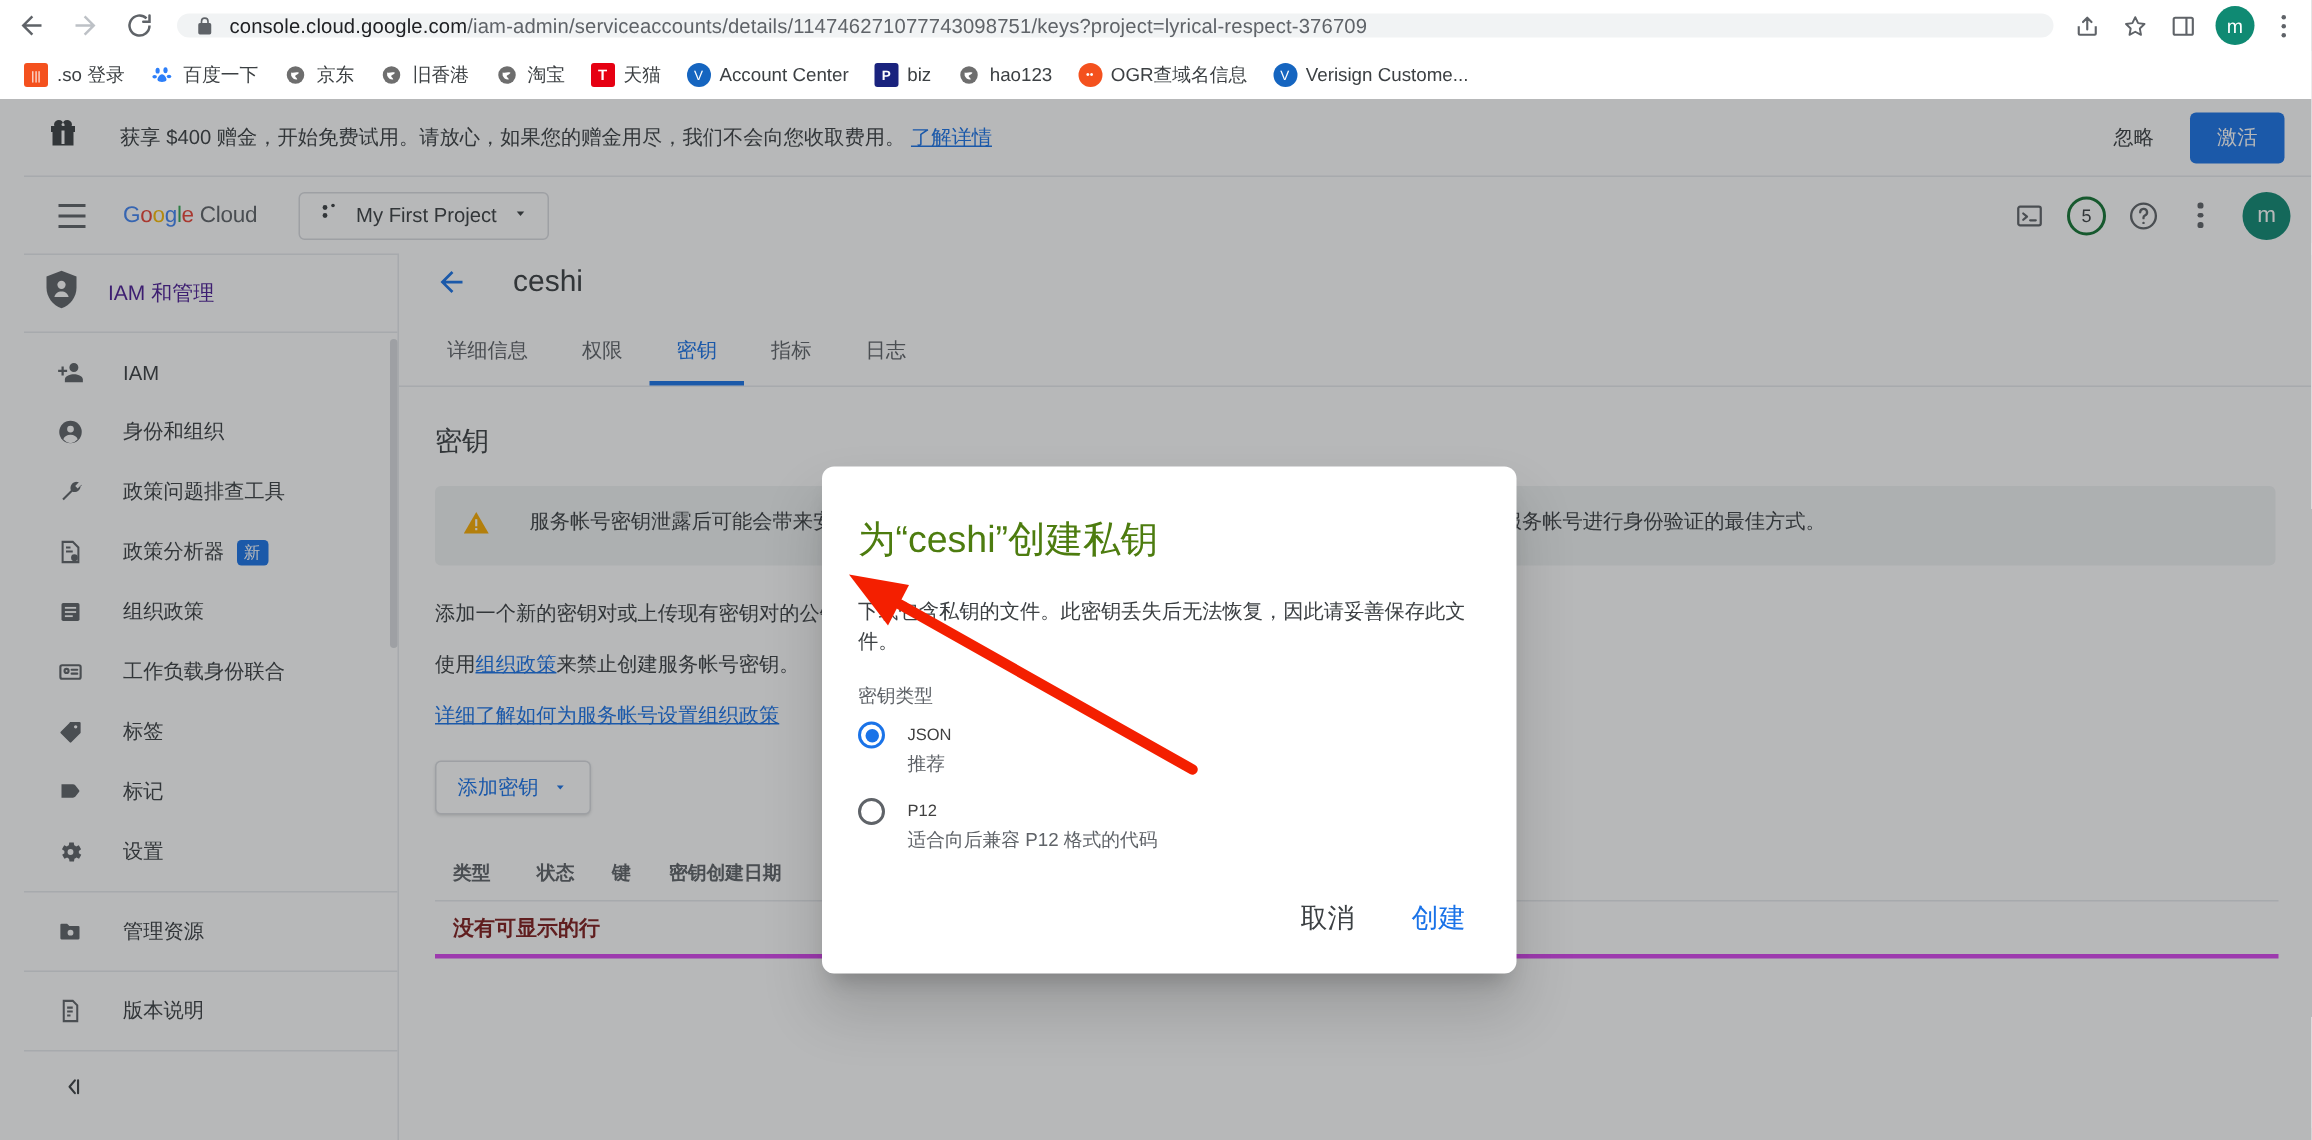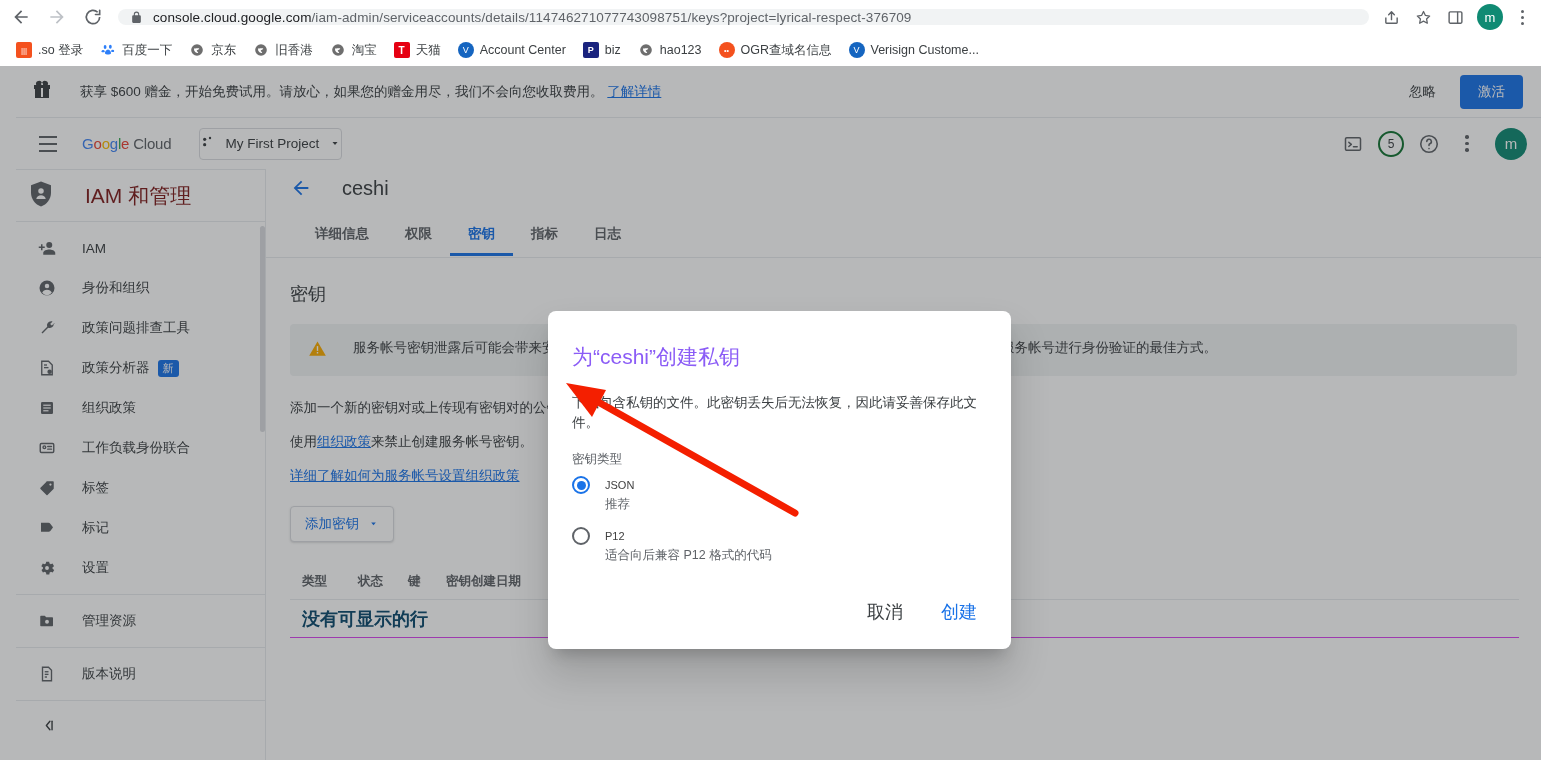--- a/index.html
+++ b/index.html
@@ -127,21 +127,21 @@
     margin-left: 14px; font-size: 15px; letter-spacing: -.2px;
     white-space: nowrap; flex: 0 0 auto;
   }
   #gc-logo .g1 { color: #4285f4; } #gc-logo .g2 { color: #ea4335; }
   #gc-logo .g3 { color: #fbbc05; } #gc-logo .g4 { color: #4285f4; }
   #gc-logo .g5 { color: #34a853; } #gc-logo .g6 { color: #ea4335; }
   #gc-logo .cloudword { color: #5f6368; }
   #project-picker {
     margin-left: 28px; height: 32px; border: 1px solid #dadce0;
     border-radius: 4px; display: flex; align-items: center;
-    padding: 0 0; cursor: pointer; flex: 0 0 auto;
+    padding: 0 12px; cursor: pointer; flex: 0 0 auto;
   }
   #project-picker .ppname { font-size: 13.5px; color: #3c4043; margin: 0 10px 0 9px; }
   #search-wrap {
     margin-left: 100px; width: 702px; height: 34px;
     border: 1px solid #dadce0; border-radius: 4px;
     display: flex; align-items: center; overflow: hidden; flex: 0 0 auto;
   }
   #search-input {
     flex: 1; border: none; outline: none; height: 100%;
     padding: 0 14px; font-size: 13.5px; color: #3c4043;
@@ -174,21 +174,21 @@
 
   
   #sidebar {
     position: absolute; top: 104px; left: 16px; width: 250px; height: 590px;
     background: #ffffff; border-right: 1px solid #e8eaed;
   }
   #sidebar-title {
     height: 52px; display: flex; align-items: center; padding-left: 10px;
     border-bottom: 1px solid #e8eaed;
   }
-  #sidebar-title .stitle { font-size: 21px; color: #7f1d1d; margin-left: 29px; }
+  #sidebar-title .stitle { font-size: 14px; color: #4c1d95; margin-left: 16px; }
   #sidebar-nav { padding-top: 6px; position: relative; height: 536px; }
   .nav-item {
     height: 40px; display: flex; align-items: center; cursor: pointer;
     padding-left: 20px; font-size: 13.5px; color: #3c4043;
   }
   .nav-item .nico {
     width: 22px; height: 22px; display: flex; align-items: center;
     justify-content: center; color: #5f6368; flex: 0 0 auto;
   }
   .nav-item .nlabel { margin-left: 24px; white-space: nowrap; }
@@ -213,22 +213,22 @@
     position: absolute; top: 96px; left: 266px; width: 1275px; height: 590px;
     background: #ffffff; overflow: hidden;
   }
   #page-head {
     height: 52px; display: flex; align-items: center; padding-left: 20px;
   }
   #back-arrow { width: 30px; height: 30px; display: flex; align-items: center;
     justify-content: center; cursor: pointer; color: #1a73e8; }
   #page-title { margin-left: 26px; font-size: 20px; color: #3c4043; }
   #tabs {
-    height: 44px; display: flex; align-items: flex-start;
-    padding-left: 31px; border-bottom: 1px solid #e8eaed; font-weight: bold;
+    height: 44px; display: flex; align-items: center;
+    padding-left: 14px; border-bottom: 1px solid #e8eaed;
   }
   .tab {
     padding: 0 18px; height: 42px; display: flex; align-items: center;
     font-size: 13.5px; color: #5f6368; cursor: pointer;
     border-bottom: 3px solid transparent;
   }
   .tab.active { color: #1a73e8; border-bottom-color: #1a73e8; }
 
   #content-body { padding: 24px 24px 0 24px; }
   #keys-heading { font-size: 18px; color: #3c4043; margin-bottom: 18px; }
@@ -252,31 +252,31 @@
   #keys-table { margin-top: 22px; width: 1229px; font-weight: bold; }
   #keys-table .thead {
     display: flex; height: 36px; align-items: center;
     border-bottom: 1px solid #e8eaed; font-size: 12.5px; color: #5f6368;
   }
   #keys-table .thead span { padding-left: 12px; }
   .col-type { width: 56px; } .col-status { width: 50px; }
   .col-key { width: 38px; } .col-date { width: 120px; }
   #empty-row {
     height: 38px; display: flex; align-items: center; padding-left: 12px;
-    font-size: 18px; color: #0c4a6e; border-bottom: 1px solid #d946ef;
+    font-size: 14px; color: #7f1d1d; border-bottom: 3px solid #d946ef;
   }
 
   
   #modal {
     position: absolute; left: 548px; top: 245px; width: 463px; height: 338px;
     background: #ffffff; border-radius: 8px; z-index: 60;
     box-shadow: 0 11px 15px -7px rgba(0,0,0,.2), 0 24px 38px 3px rgba(0,0,0,.14);
     padding: 32px 24px 0 24px;
   }
-  #modal-title { font-size: 21px; color: #8b5cf6; margin-bottom: 22px; }
+  #modal-title { font-size: 25px; color: #4d7c0f; margin-bottom: 22px; }
   #modal-desc { font-size: 13.5px; color: #3c4043; line-height: 20px; margin-bottom: 18px; }
   #keytype-label { font-size: 12.5px; color: #5f6368; margin-bottom: 8px; }
   .radio-row { display: flex; align-items: center; margin-bottom: 2px; cursor: pointer; }
   .radio {
     width: 18px; height: 18px; border-radius: 50%;
     border: 2px solid #5f6368; flex: 0 0 auto;
     display: flex; align-items: center; justify-content: center;
     margin-right: 15px;
   }
   .radio.checked { border-color: #1a73e8; }
@@ -437,21 +437,21 @@
 <div class="edge-strip" style="top:618px;height:14px;background:#1a2744;"></div>
 
 <div id="gc-app">
 
   <div id="promo-banner">
     <span id="gift-icon">
       <svg width="24" height="24" viewBox="0 0 24 24" fill="#3c4043">
           <path d="M20 7h-2.2a3 3 0 0 0-5.8-2 3 3 0 0 0-5.8 2H4v4h1v9h14v-9h1V7zm-7 12h-2v-9h2v9zm0-12h-1a1 1 0 1 1 1-1v1z"></path>
         </svg>
     </span>
-    <span id="promo-text"><span>获享 $600 赠金，开始免费试用。请放心，如果您的赠金用尽，我们不会向您收取费用。</span> <span id="promo-link">了解详情</span></span>
+    <span id="promo-text"><span>获享 $400 赠金，开始免费试用。请放心，如果您的赠金用尽，我们不会向您收取费用。</span> <span id="promo-link">了解详情</span></span>
     <div id="promo-actions">
       <div id="promo-dismiss">忽略</div>
       <button id="promo-activate">激活</button>
     </div>
   </div>
 
   <div id="gc-header">
     <div id="hamburger">
         <i></i>
         <i></i>

